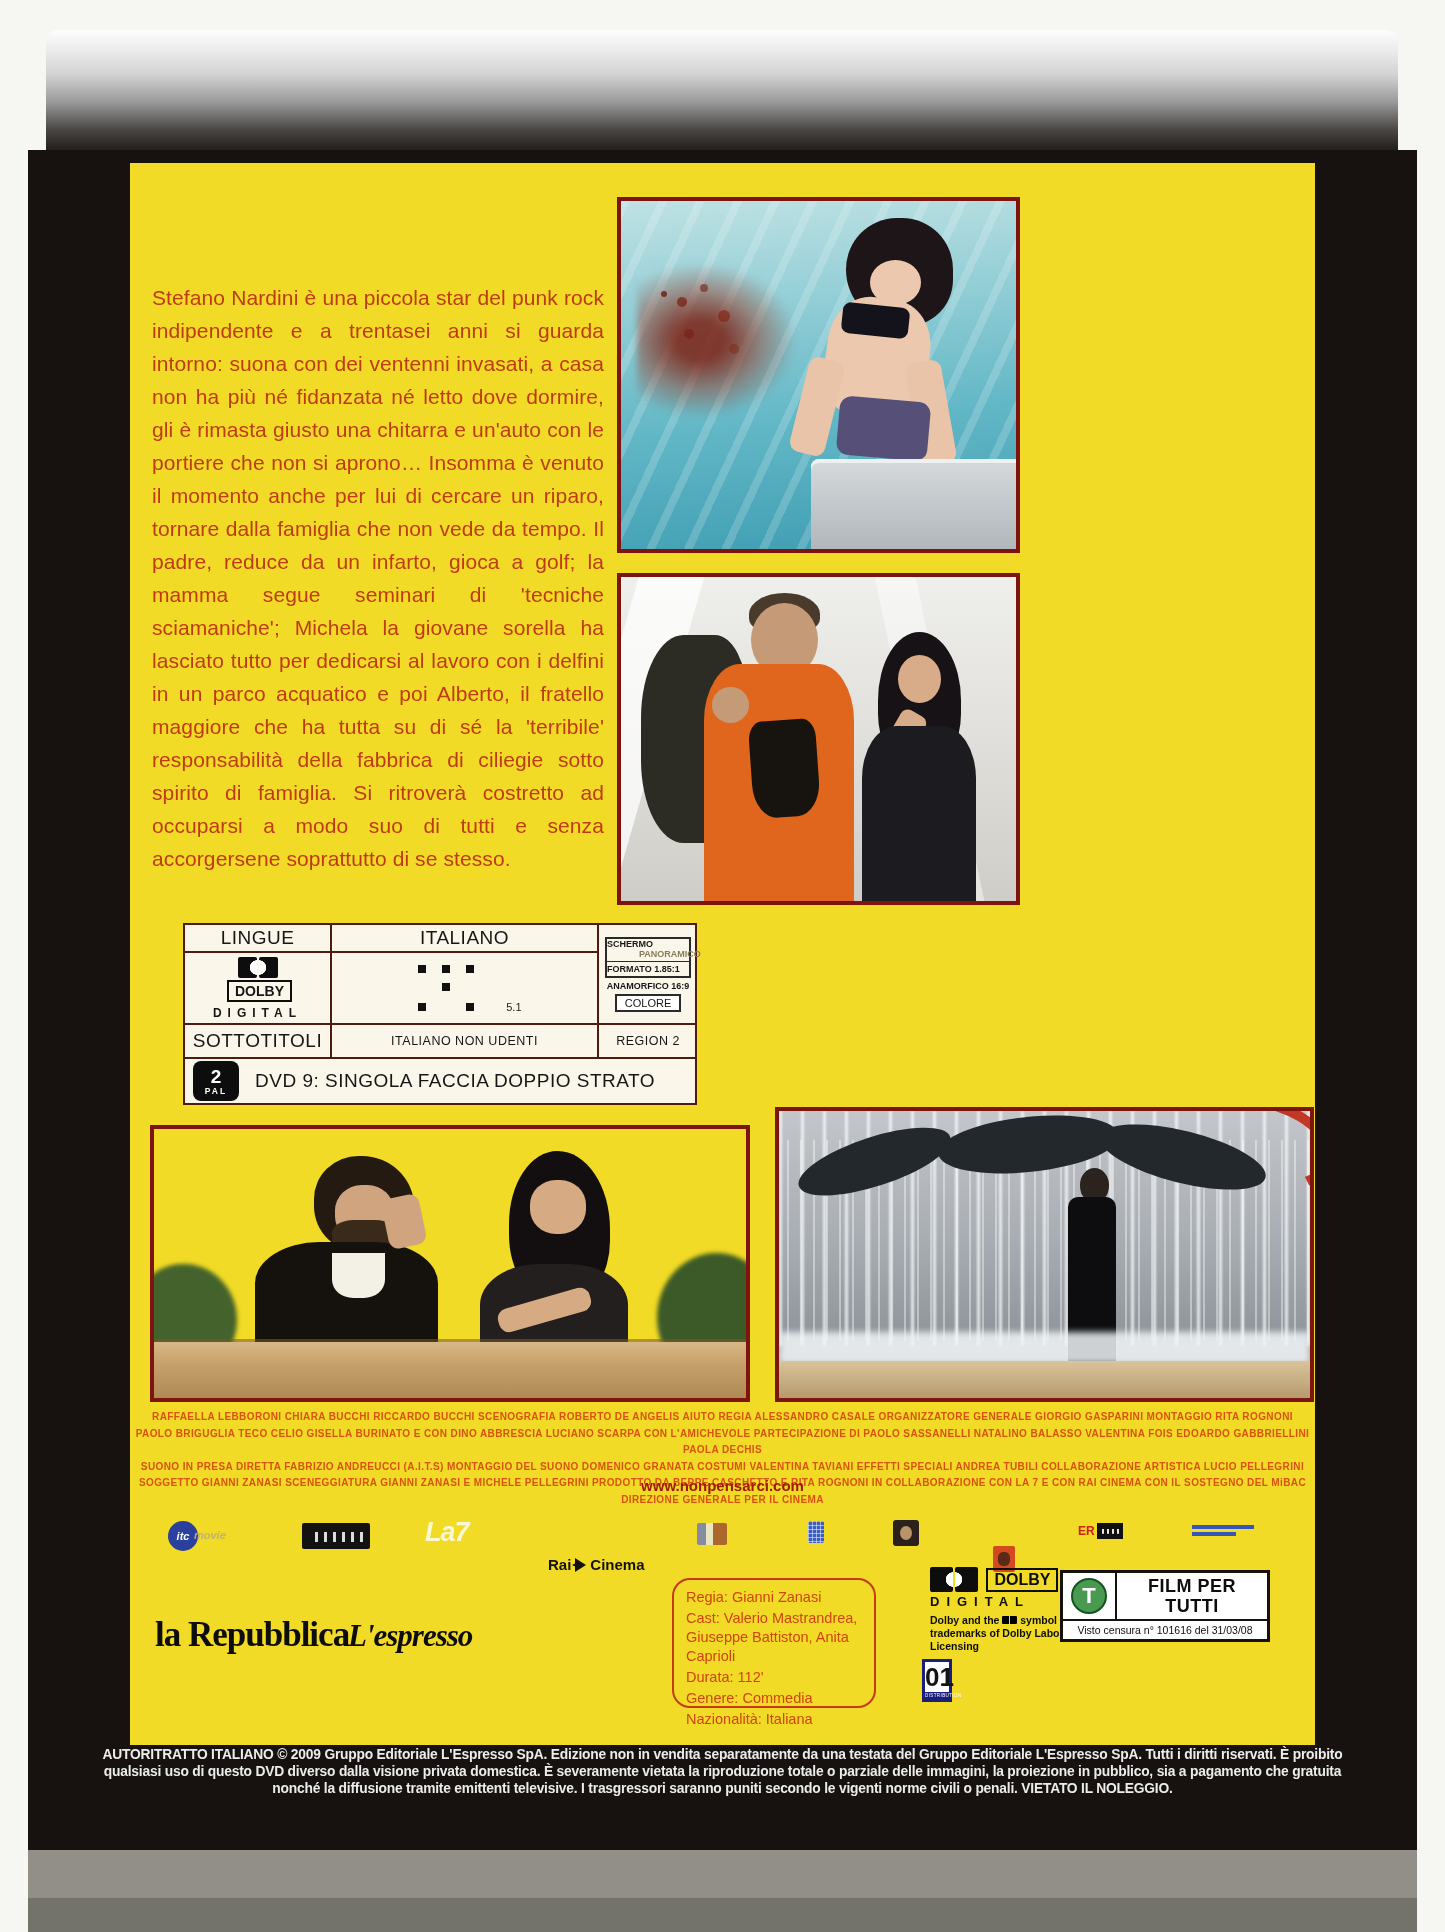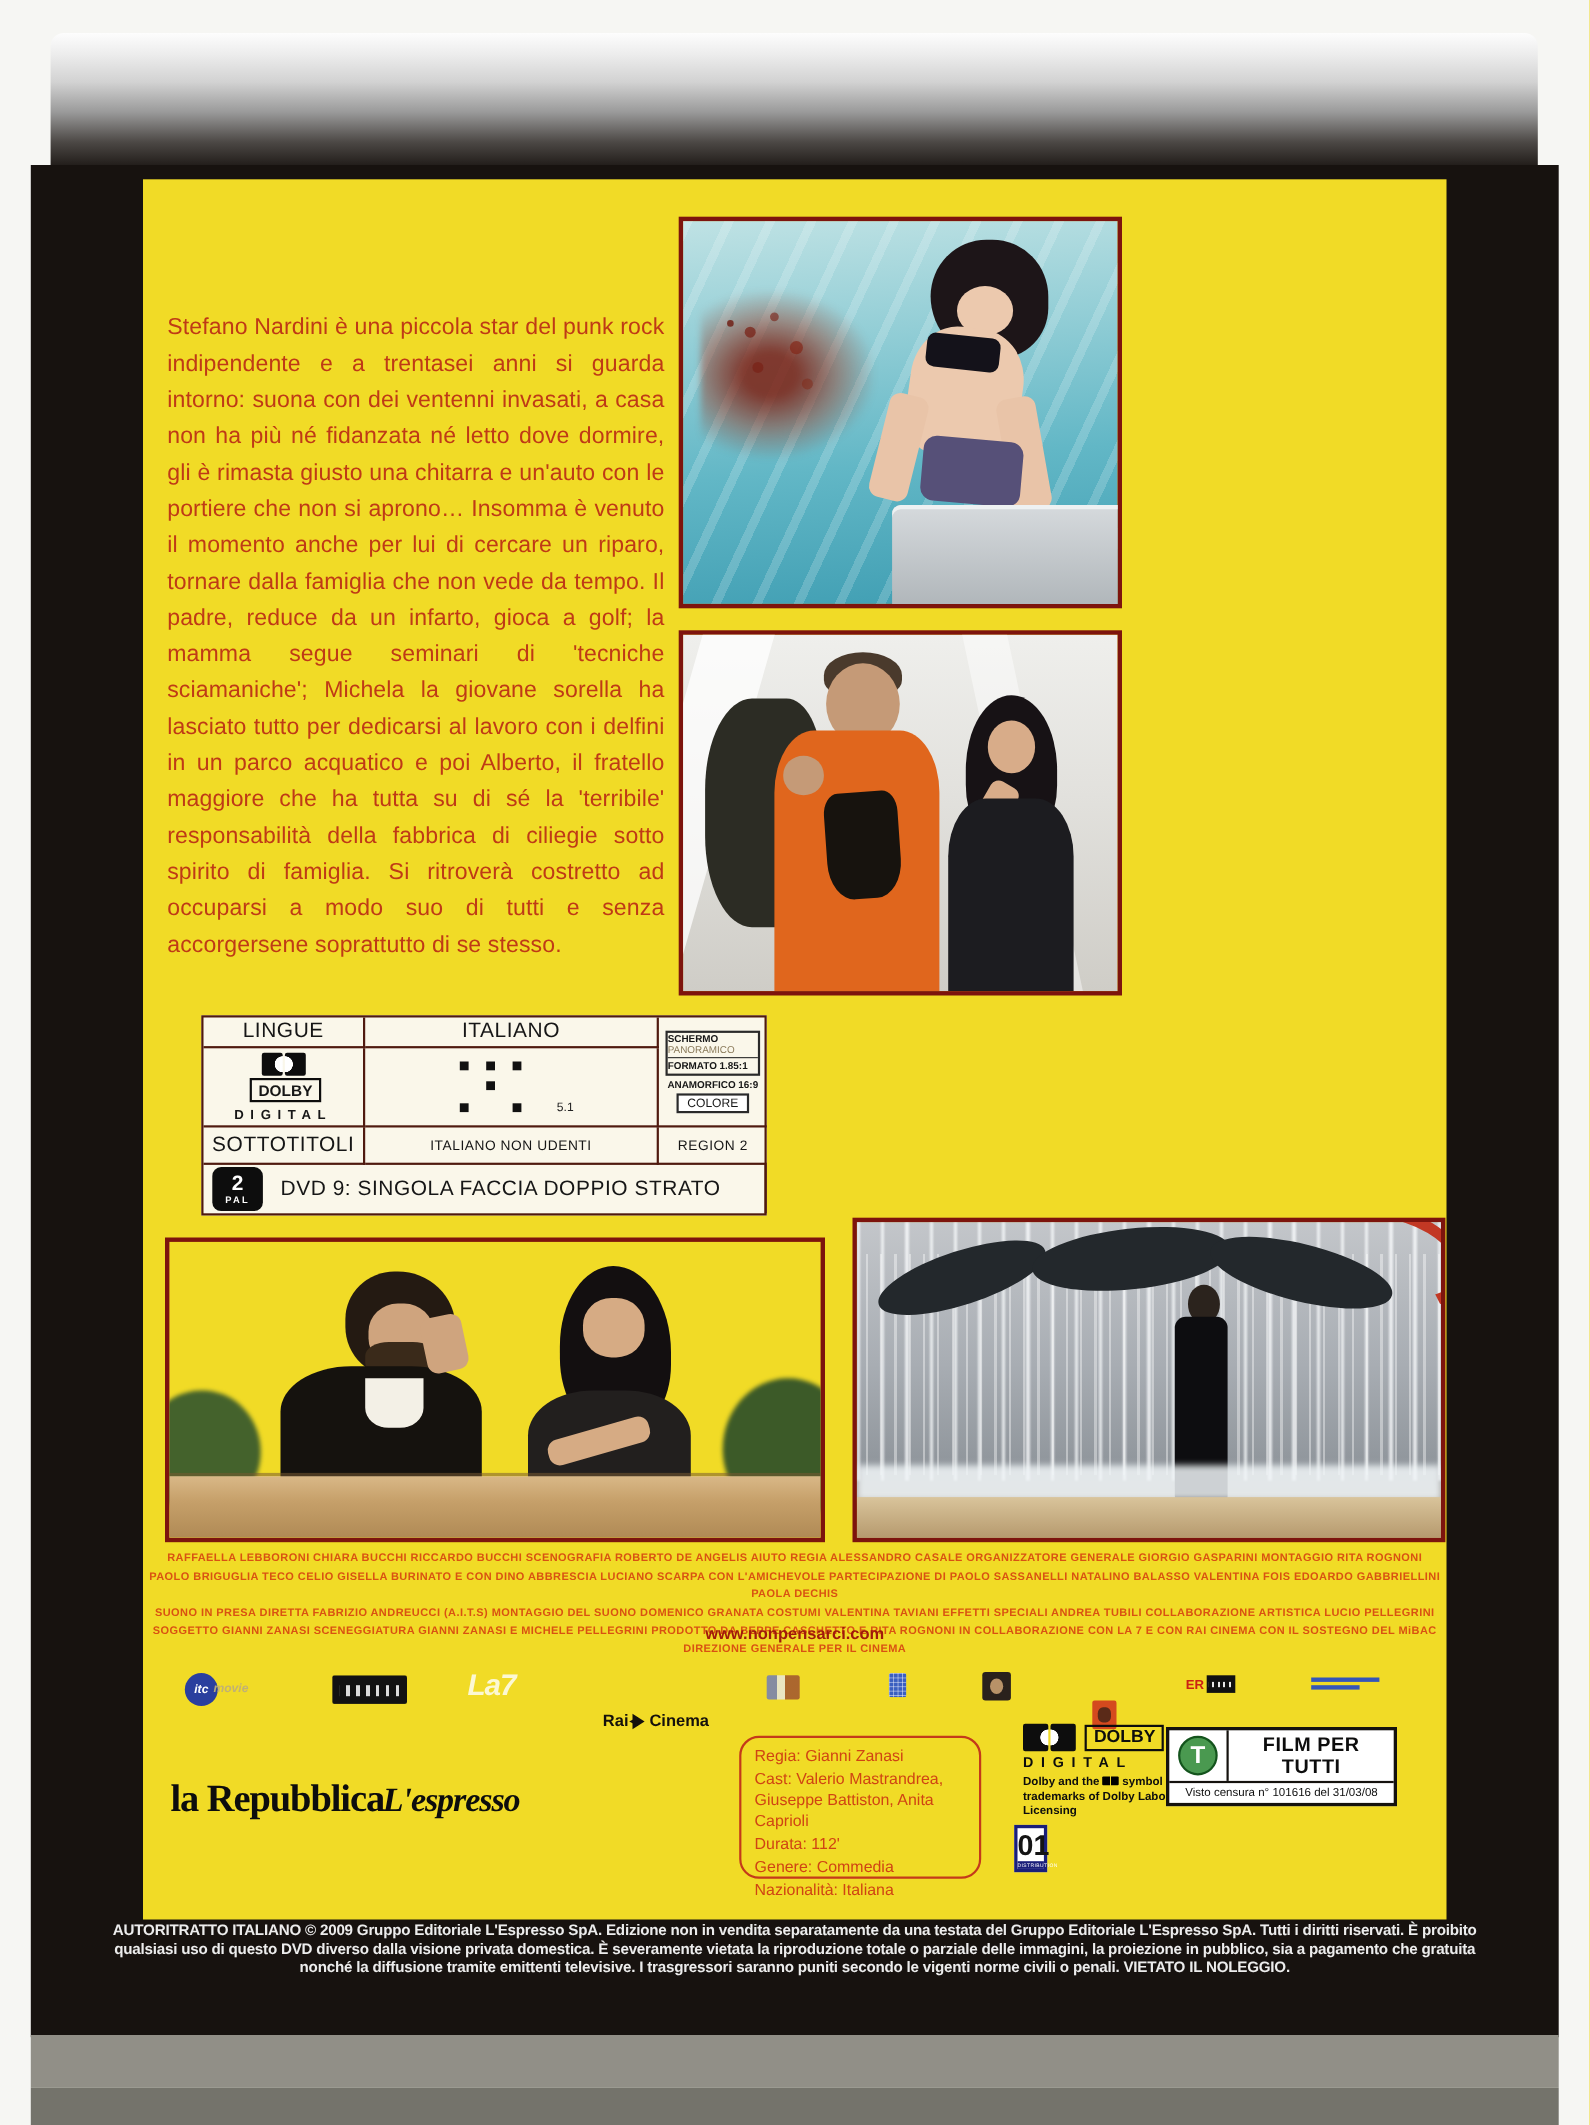--- a/index.html
+++ b/index.html
@@ -94,21 +94,21 @@
   
   .spec-table{position:absolute;left:53px;top:760px;width:514px;display:grid;
     grid-template-columns:147px 267px 98px;grid-template-rows:28px 72px 34px 44px;
     border:2px solid #4f1a0f;background:#faf7ea;color:#161616;}
   .cell{border-right:2px solid #4f1a0f;border-bottom:2px solid #4f1a0f;display:flex;align-items:center;justify-content:center;}
   .cell.last-col{border-right:none;}
   .t-head{font-size:19px;letter-spacing:.5px;}
   .t-sub{font-size:12.5px;letter-spacing:.5px;}
   .fmt-cell{grid-column:3;grid-row:1 / span 2;flex-direction:column;gap:3px;padding:3px 2px;border-right:none;}
   .fmt-box{border:2px solid #2a2a2a;text-align:left;font-size:9px;font-weight:bold;line-height:10px;width:86px;}
-  .fmt-box .pano{color:#8a7a5a;font-weight:normal;}
+  .fmt-box .pano{color:#8a7a5a;font-weight:bold;padding-left:32px;}
   .fmt-box .fmt-line{border-top:1.5px solid #2a2a2a;margin-top:2px;padding:2px 0;}
   .anam{font-size:9px;font-weight:bold;}
   .colore-box{border:2px solid #2a2a2a;font-size:11px;font-weight:normal;padding:1px 8px;background:#fff;}
   .dvd-row{grid-column:1 / span 3;border-bottom:none;display:flex;align-items:center;justify-content:flex-start;
     gap:16px;padding-left:8px;}
   .pal{width:46px;height:40px;background:#0d0d0d;border-radius:8px;color:#fff;display:flex;flex-direction:column;
     align-items:center;justify-content:center;line-height:1;}
   .pal .n{font-size:19px;font-weight:bold;}
   .pal .p{font-size:8.5px;font-weight:bold;letter-spacing:2px;margin-top:1px;}
   .dvd-line{font-size:19px;letter-spacing:.5px;}
@@ -167,21 +167,21 @@
   .dgc{display:flex;flex-direction:column;gap:3px;}
   .dgc i{display:block;width:62px;height:4px;background:#3556b8;}
   .dgc i:last-child{width:44px;}
 
   
   .repubblica{position:absolute;left:25px;top:1452px;font-family:"Liberation Serif",serif;font-weight:bold;
     font-size:35px;color:#0d0d0d;letter-spacing:-1px;}
   .espresso{position:absolute;left:218px;top:1455px;font-family:"Liberation Serif",serif;font-weight:bold;
     font-style:italic;font-size:31px;color:#0d0d0d;letter-spacing:-1px;}
 
-  .info-box{position:absolute;left:542px;top:1415px;width:220px;height:130px;border:2.5px solid #c43a1a;
+  .info-box{position:absolute;left:542px;top:1415px;width:204px;height:130px;border:2.5px solid #c43a1a;
     border-radius:18px;padding:8px 12px;color:#d04413;font-size:14.5px;line-height:19px;}
   .info-box div{margin-bottom:2px;}
 
   .dolby-bot{position:absolute;left:800px;top:1404px;width:190px;color:#0d0d0d;}
   .dolby-bot .dolby-word{font-size:16px;margin-left:4px;}
   .dolby-bot .digital-word{font-size:13px;letter-spacing:7px;}
   .dolby-notice{margin-top:5px;font-size:10.5px;font-weight:bold;line-height:13px;width:172px;}
   .dd-mini{display:inline-block;width:15px;height:8px;border-radius:1px;vertical-align:baseline;
     background:linear-gradient(90deg,#000 0 45%,transparent 45% 55%,#000 55%);}
 

